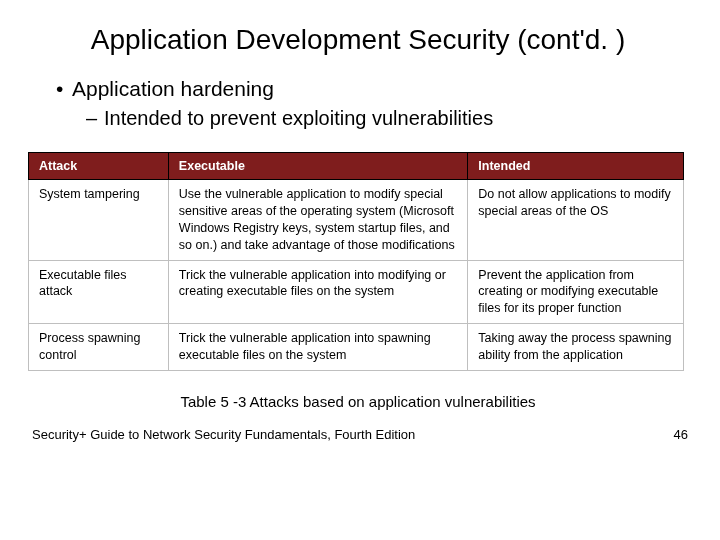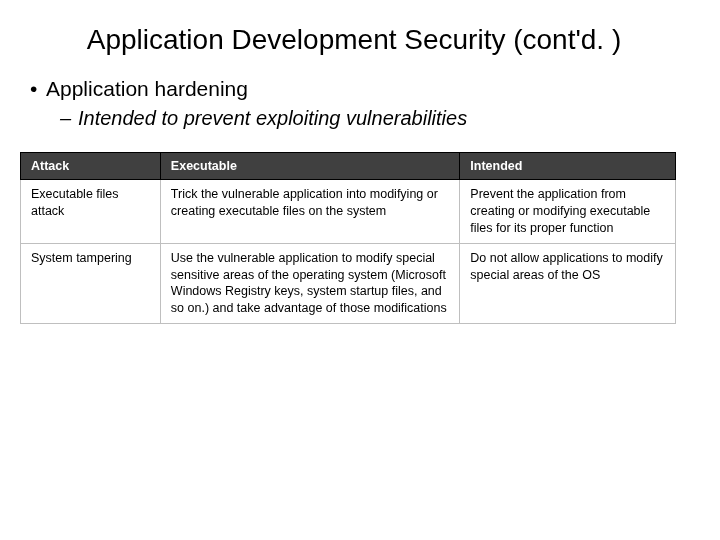--- a/index.html
+++ b/index.html
@@ -1,26 +1,26 @@
 <!DOCTYPE html>
 <html><head>
 <meta charset="utf-8">
 <style>
   * { box-sizing: border-box; margin: 0; padding: 0; }
   html, body { width: 720px; height: 540px; background: #fff; font-family: Arial, Helvetica, sans-serif; color: #000; }
-  .slide { width: 720px; height: 464px; position: relative; padding: 18px 32px 0 20px; }
+  .slide { width: 720px; height: 464px; position: relative; padding: 18px 32px 0 28px; }
   .title { text-align: center; font-size: 28px; font-weight: 400; line-height: 1.25; margin-top: 4px; margin-bottom: 20px; }
-  .bullets { margin-left: 10px; }
+  .bullets { margin-left: 28px; }
   .b1 { font-size: 21px; margin-bottom: 6px; }
   .b1 .dot { display: inline-block; width: 16px; }
-  .b2 { font-size: 20px; margin-left: 30px; font-style: italic; }
+  .b2 { font-size: 20px; margin-left: 30px; }
   .b2 .dash { display: inline-block; width: 18px; }
   .table-wrap { margin-top: 22px; width: 656px; }
   table { width: 100%; border-collapse: collapse; font-size: 12.5px; }
-  thead th { background: #404040; color: #fff; text-align: left; font-weight: 700; padding: 6px 10px; border: 1px solid #000; }
+  thead th { background: #7f1d1d; color: #fff; text-align: left; font-weight: 700; padding: 6px 10px; border: 1px solid #000; }
   tbody td { padding: 6px 10px; vertical-align: top; border: 1px solid #bfbfbf; line-height: 1.35; }
   tbody td:first-child { width: 140px; }
   tbody td:nth-child(2) { width: 300px; }
   tbody td:nth-child(3) { width: 216px; }
   .caption { text-align: center; font-size: 15px; margin-top: 22px; }
   .footer { position: absolute; bottom: 22px; left: 32px; right: 32px; display: flex; justify-content: space-between; font-size: 13px; }
 </style>
 </head>
 <body>
 
@@ -41,28 +41,38 @@
     <table>
       <thead>
         <tr>
           <th>Attack</th>
           <th>Executable</th>
           <th>Intended</th>
         </tr>
       </thead>
       <tbody>
         <tr>
+          <td>System tampering</td>
+          <td>Use the vulnerable application to modify special sensitive areas of the operating system (Microsoft Windows Registry keys, system startup files, and so on.) and take advantage of those modifications</td>
+          <td>Do not allow applications to modify special areas of the OS</td>
+        </tr>
+        <tr>
           <td>Executable files attack</td>
           <td>Trick the vulnerable application into modifying or creating executable files on the system</td>
           <td>Prevent the application from creating or modifying executable files for its proper function</td>
         </tr>
         <tr>
-          <td>System tampering</td>
-          <td>Use the vulnerable application to modify special sensitive areas of the operating system (Microsoft Windows Registry keys, system startup files, and so on.) and take advantage of those modifications</td>
-          <td>Do not allow applications to modify special areas of the OS</td>
+          <td>Process spawning control</td>
+          <td>Trick the vulnerable application into spawning executable files on the system</td>
+          <td>Taking away the process spawning ability from the application</td>
         </tr>
       </tbody>
     </table>
   </div>
 
+  <div class="caption">Table 5 -3 Attacks based on application vulnerabilities</div>
 
+  <div class="footer">
+    <span>Security+ Guide to Network Security Fundamentals, Fourth Edition</span>
+    <span>46</span>
+  </div>
 
 </div>
 
 </body></html>

